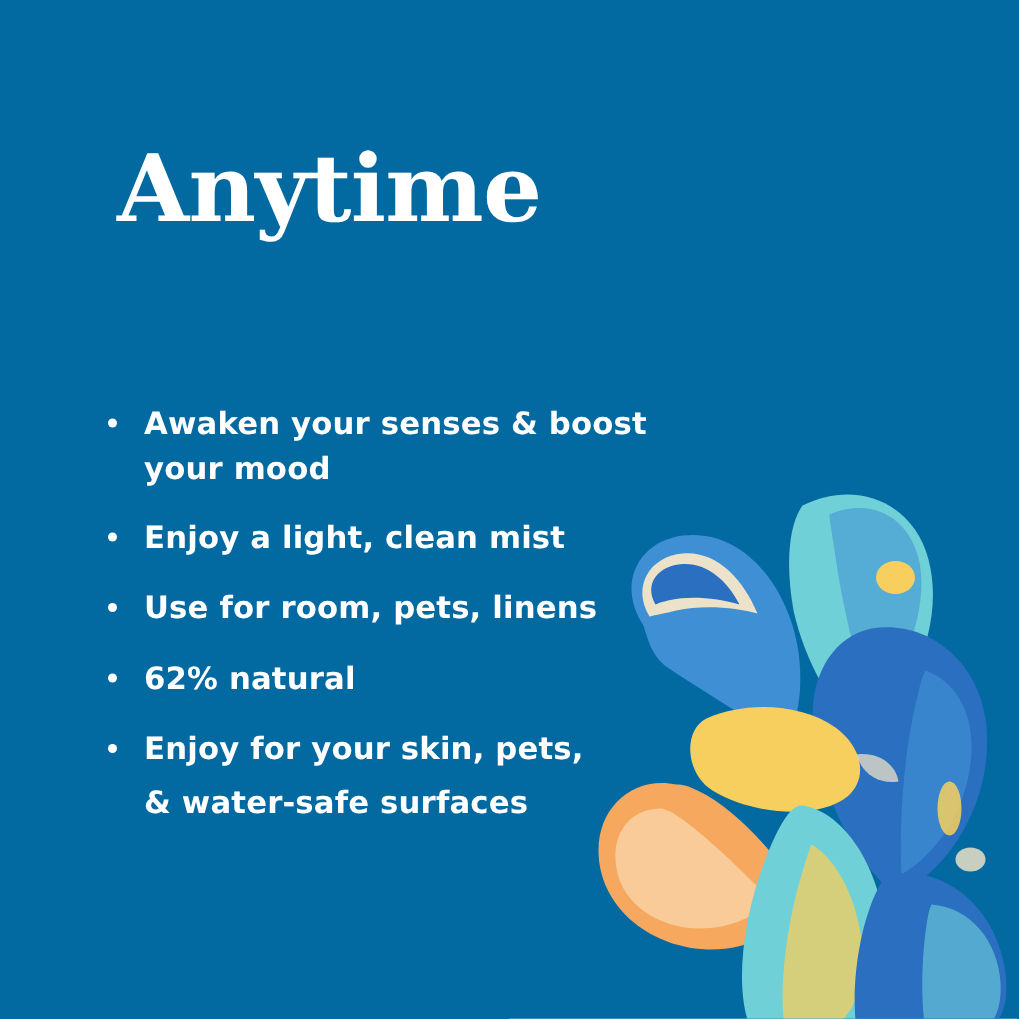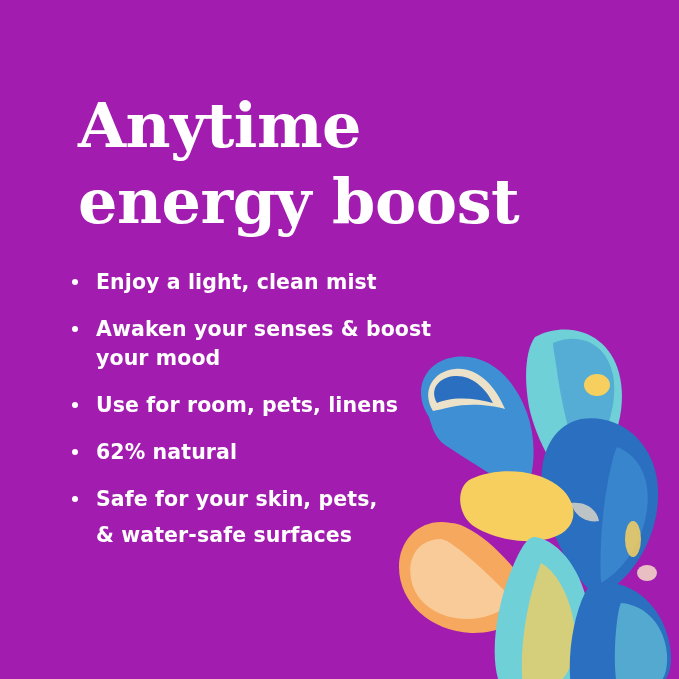--- a/index.html
+++ b/index.html
@@ -10,21 +10,21 @@
     width: 679px;
     height: 679px;
     background: #ffffff;
     font-family: "Liberation Sans", sans-serif;
     overflow: hidden;
   }
   .canvas {
     position: relative;
     width: 679px;
     height: 679px;
-    background: #a21caf;
+    background: #0369a1;
     overflow: hidden;
   }
   .headline {
     position: absolute;
     left: 78px;
     top: 88px;
     width: 560px;
     color: #ffffff;
     font-family: "DejaVu Serif", serif;
     font-weight: bold;
@@ -77,49 +77,48 @@
     height: 360px;
   }
 </style>
 </head>
 <body>
 
 <div class="canvas">
 
   <div class="headline">
     <span class="line">Anytime</span>
-    <span class="line">energy boost</span>
   </div>
 
   <div class="bullets">
 
     <div class="bullet">
       <span class="dot"></span>
-      <span class="txt-line">Enjoy a light, clean mist</span>
+      <span class="txt-line">Awaken your senses &amp; boost</span>
+      <span class="txt-line">your mood</span>
     </div>
 
     <div class="bullet">
       <span class="dot"></span>
-      <span class="txt-line">Awaken your senses &amp; boost</span>
-      <span class="txt-line">your mood</span>
+      <span class="txt-line">Enjoy a light, clean mist</span>
     </div>
 
     <div class="bullet">
       <span class="dot"></span>
       <span class="txt-line">Use for room, pets, linens</span>
     </div>
 
     <div class="bullet">
       <span class="dot"></span>
       <span class="txt-line">62% natural</span>
     </div>
 
     <div class="bullet">
       <span class="dot"></span>
-      <span class="txt-line">Safe for your skin, pets,</span>
+      <span class="txt-line">Enjoy for your skin, pets,</span>
       <span class="txt-line indent">&amp; water-safe surfaces</span>
     </div>
 
   </div>
 
   <svg class="art" viewBox="0 0 300 360">
     <defs>
       <clipPath id="clipAll">
           <rect x="0" y="0" width="300" height="360"></rect>
         </clipPath>

